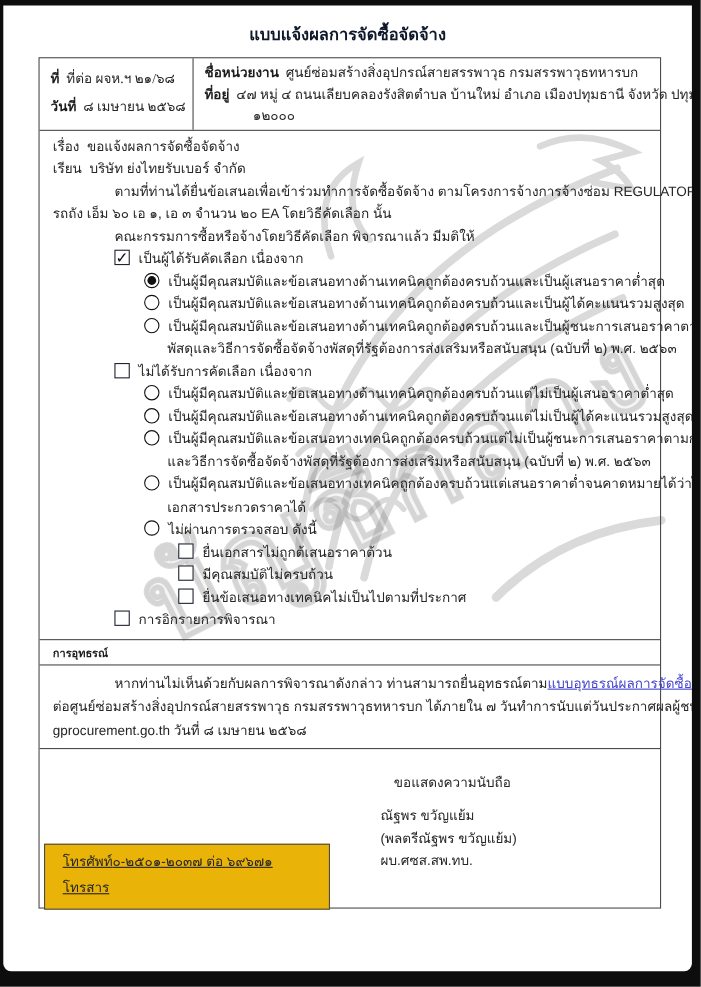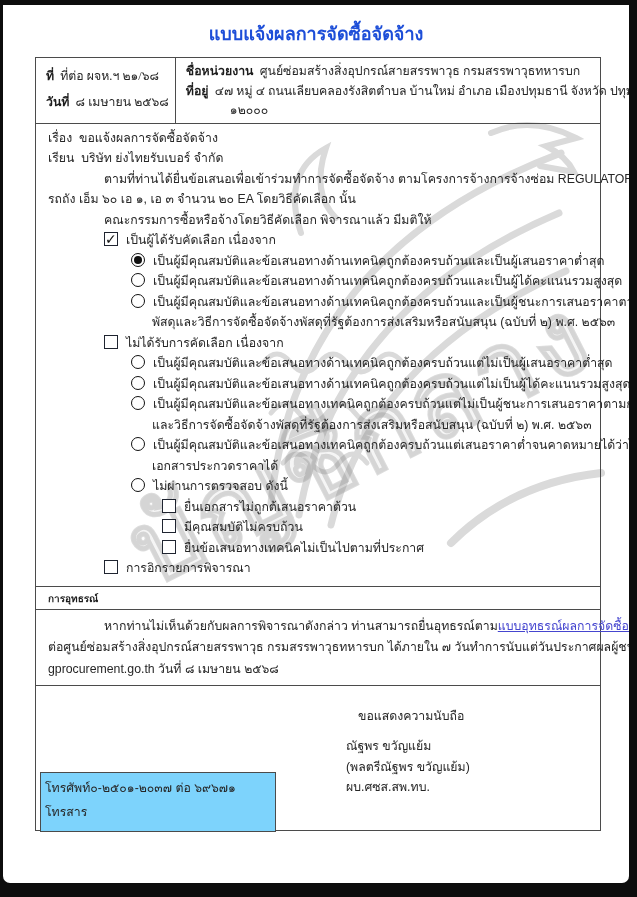--- a/index.html
+++ b/index.html
@@ -4,21 +4,21 @@
 <style>
   html,body{margin:0;padding:0;}
   body{
     width:637px;height:897px;background:#0d0d0d;position:relative;overflow:hidden;
     font-family:"Liberation Sans","DejaVu Sans",sans-serif;
   }
   .page{
     position:absolute;left:3px;top:5px;width:626px;height:878px;background:#ffffff;
     border-radius:0 0 7px 7px;overflow:hidden;color:#262626;font-size:12.3px;
   }
-  .title{margin-top:14px;text-align:center;font-weight:bold;font-size:18px;color:#1d4ed8;}
+  .title{margin-top:14px;text-align:center;font-weight:bold;font-size:15px;color:#0f172a;}
   .doc{position:relative;margin:9px 0 0 32px;width:566px;border:1.6px solid #4b4b4b;z-index:1;background:transparent;box-sizing:border-box;}
   .row{border-bottom:1.6px solid #4b4b4b;position:relative;}
   .row:last-child{border-bottom:none;}
   
   .hdr{display:flex;min-height:62px;font-family:Liberation Serif, serif;}
   .hdr-left{width:173px;border-right:1.6px solid #4b4b4b;padding:5px 6px 2px 10px;box-sizing:border-box;}
   .hdr-left .ln{line-height:26px;}
   .hdr-right{flex:1;padding:4px 6px 2px 10px;box-sizing:border-box;}
   .hdr-right .ln{line-height:19.5px;}
   .lbl-b{font-weight:bold;color:#1c1c1c;}
@@ -40,21 +40,21 @@
   .appeal-b{padding:6px 8px 5px 12px;}
   .appeal-b .ln{line-height:21.5px;}
   .link{text-decoration:underline;cursor:pointer;}
   
   .sigrow{height:124px;margin-top:20px;}
   .sal{margin-left:322px;margin-top:8px;line-height:20px;}
   .signame{width:280px;margin-left:310px;text-align:left;line-height:20.5px;}
   .signame.first{margin-top:10px;}
   .phonebox{
     position:absolute;left:4px;bottom:-1.6px;width:226px;height:52px;
-    border:1.6px solid #4b4b4b;background:#7dd3fc;padding:3px 4px;box-sizing:content-box;
+    border:1.6px solid #4b4b4b;background:#eab308;padding:3px 16px;box-sizing:content-box;text-decoration:underline;
   }
   .phonebox .ln{line-height:24px;}
   
   .wm{position:absolute;z-index:0;pointer-events:none;}
   .wm-text{
     left:96px;top:476px;font-size:104px;font-weight:bold;letter-spacing:6px;
     transform:rotate(-27deg);transform-origin:left top;white-space:nowrap;
     color:rgba(120,120,120,0.07);-webkit-text-stroke:2px rgba(130,130,130,0.28);
   }
 </style>

